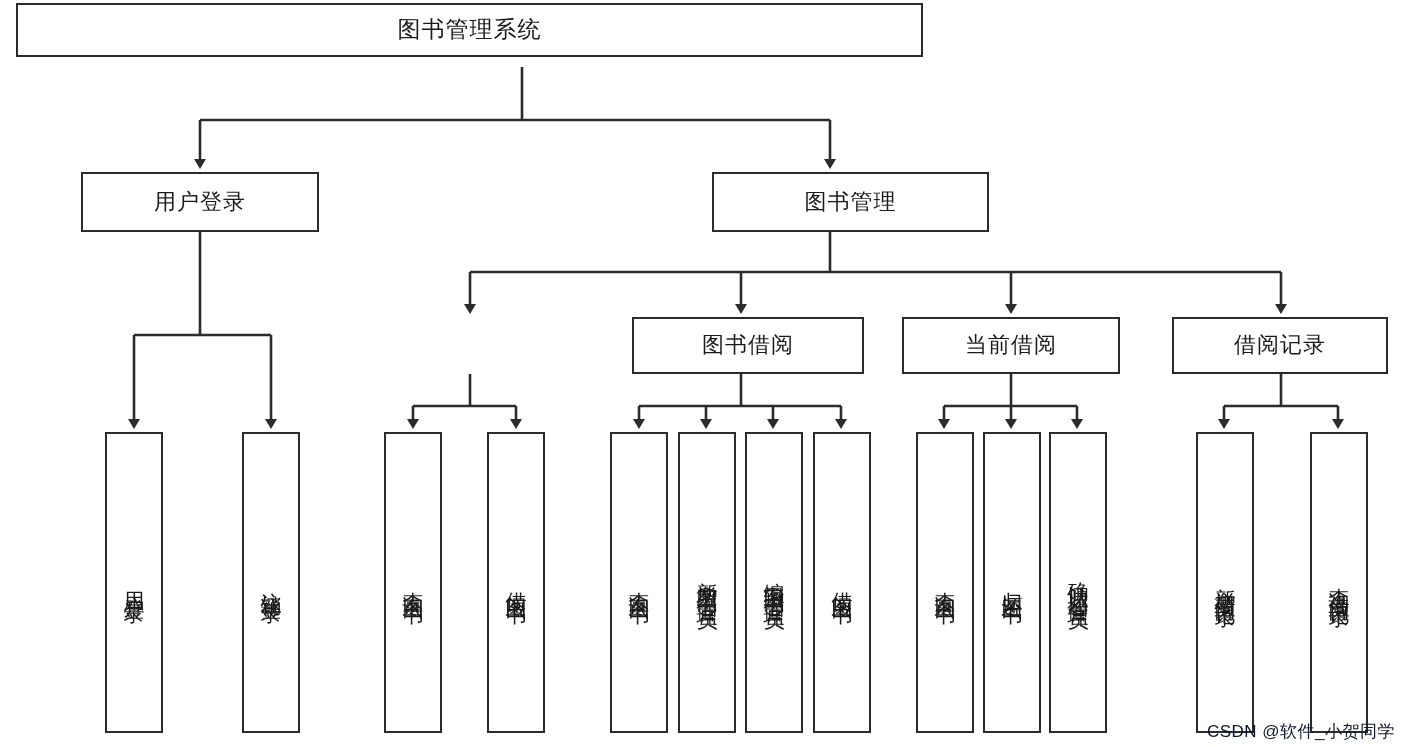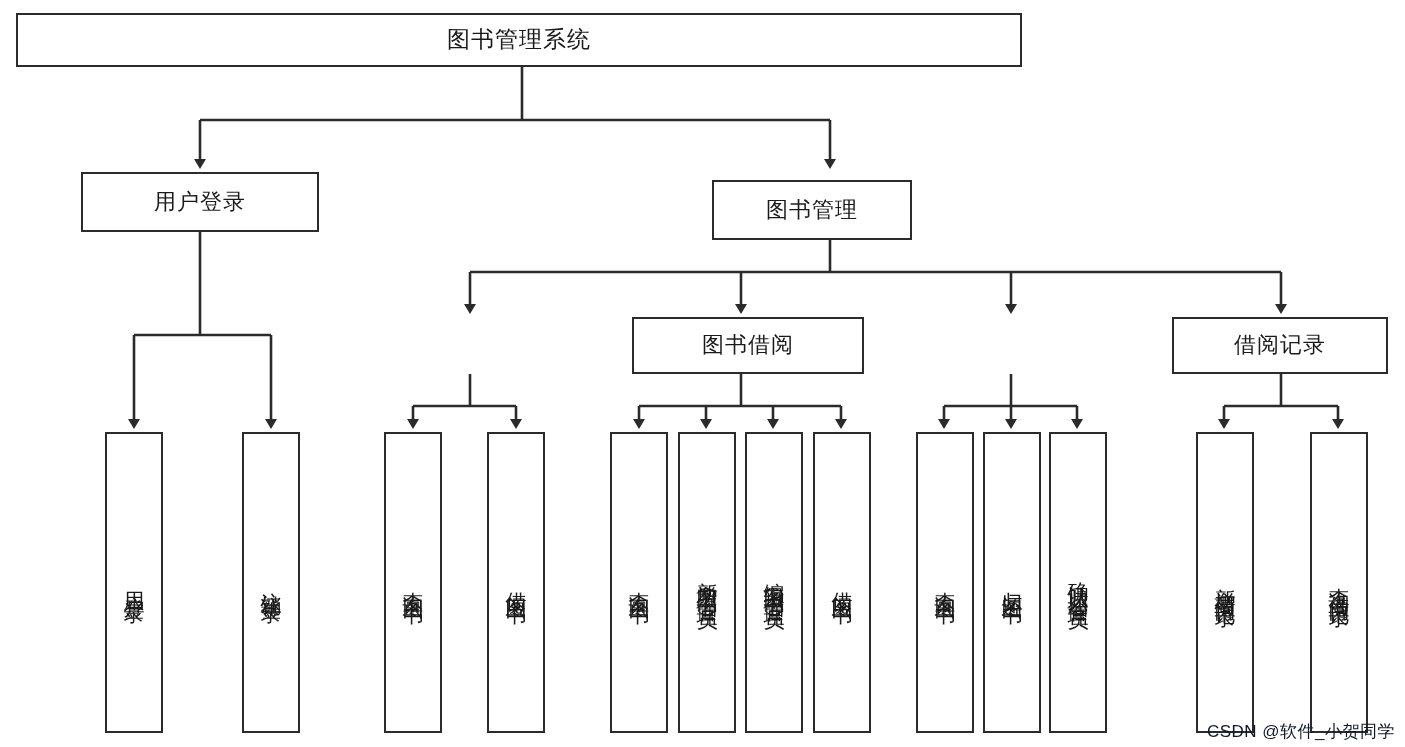--- a/index.html
+++ b/index.html
@@ -119,33 +119,36 @@
       <path d="M1011,406 L1011,420" marker-end="url(#arrow)"></path>
       <path d="M1077,406 L1077,420" marker-end="url(#arrow)"></path>
 
       <path d="M1281,374 L1281,406"></path>
       <path d="M1224,406 L1338,406"></path>
       <path d="M1224,406 L1224,420" marker-end="url(#arrow)"></path>
       <path d="M1338,406 L1338,420" marker-end="url(#arrow)"></path>
     </g>
   </svg>
 
-  <div class="node h root" style="left:16px; top:13px; width:1006px; height:54px;">
+  <div class="node h root" style="left:16px; top:3px; width:907px; height:54px;">
     <span>图书管理系统</span>
   </div>
 
   <div class="node h" style="left:81px; top:172px; width:238px; height:60px;">
     <span>用户登录</span>
   </div>
-  <div class="node h" style="left:712px; top:180px; width:200px; height:60px;">
+  <div class="node h" style="left:712px; top:172px; width:277px; height:60px;">
     <span>图书管理</span>
   </div>
 
   <div class="node h" style="left:632px; top:317px; width:232px; height:57px;">
     <span>图书借阅</span>
+  </div>
+  <div class="node h" style="left:902px; top:317px; width:218px; height:57px;">
+    <span>当前借阅</span>
   </div>
   <div class="node h" style="left:1172px; top:317px; width:216px; height:57px;">
     <span>借阅记录</span>
   </div>
 
   <div class="node v" style="left:105px; top:432px; width:58px; height:301px;">
     <span class="vtext">用户登录</span>
   </div>
   <div class="node v" style="left:242px; top:432px; width:58px; height:301px;">
     <span class="vtext">注销登录</span>

